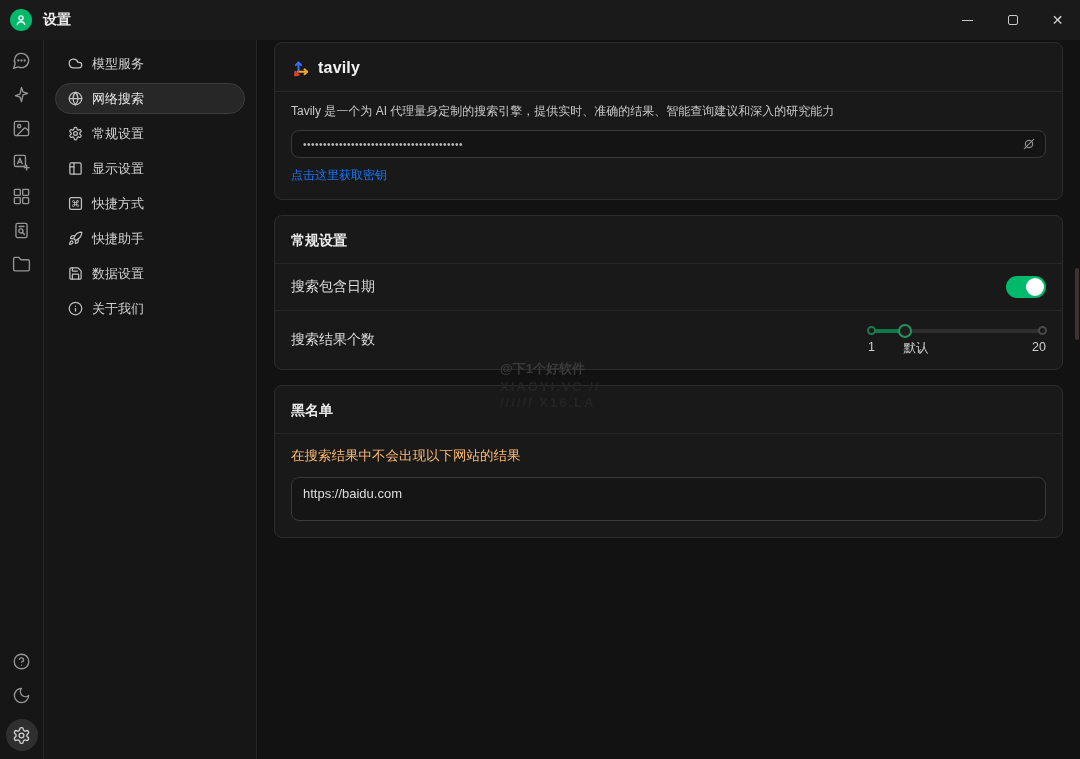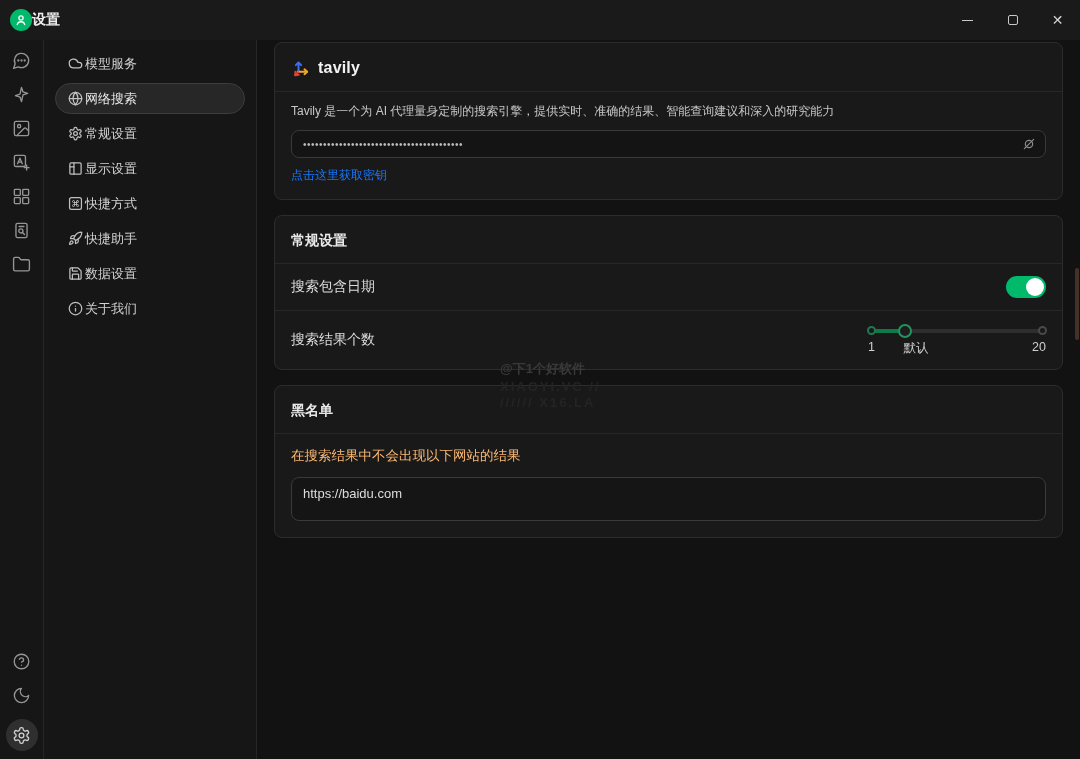--- a/index.html
+++ b/index.html
@@ -9,39 +9,39 @@
     font-family:"Liberation Sans", sans-serif;
     color:#d9d9d9;
     overflow:hidden;
     -webkit-font-smoothing:antialiased;
   }
   svg { display:block; }
 
   
   .titlebar { height:40px; background:#1a1a1a; display:flex; align-items:center; padding-left:10px; }
   .avatar { width:22px; height:22px; border-radius:50%; background:#00b96b; display:flex; align-items:center; justify-content:center; flex:0 0 auto; }
-  .app-title { margin-left:0; font-size:14px; font-weight:bold; color:#ededed; }
+  .app-title { margin-left:11px; font-size:14px; font-weight:bold; color:#ededed; }
   .win-controls { margin-left:auto; display:flex; height:100%; }
   .win-btn { width:45px; height:100%; display:flex; align-items:center; justify-content:center; background:transparent; border:none; color:#c9c9c9; cursor:pointer; }
   .ic-min { width:11px; height:0; border-top:1.4px solid #c9c9c9; display:block; }
   .ic-max { width:10px; height:10px; border:1.4px solid #c9c9c9; border-radius:2px; display:block; }
   .ic-close { font-size:14px; line-height:1; color:#d2d2d2; }
 
   
   .app { display:flex; height:719px; }
 
   
   .rail { width:44px; background:#161616; border-right:1px solid #262626; display:flex; flex-direction:column; align-items:center; padding-top:6px; }
   .rail-icon { width:28px; height:28px; display:flex; align-items:center; justify-content:center; color:#969696; margin-bottom:6px; cursor:pointer; border-radius:6px; }
   .rail-bottom { margin-top:auto; display:flex; flex-direction:column; align-items:center; padding-bottom:8px; }
   .rail-icon.settings-active { width:32px; height:32px; background:#2f2f2f; border-radius:50%; color:#cfcfcf; margin-bottom:0; margin-top:4px; }
 
   
   .sidebar { width:213px; background:#161616; border-right:1px solid #262626; padding:8px 11px; }
-  .side-item { height:31px; display:flex; align-items:center; gap:2px; padding:0 12px; border-radius:16px; font-size:13px; color:#d2d2d2; margin-bottom:4px; border:1px solid transparent; cursor:pointer; }
+  .side-item { height:31px; display:flex; align-items:center; gap:9px; padding:0 12px; border-radius:16px; font-size:13px; color:#d2d2d2; margin-bottom:4px; border:1px solid transparent; cursor:pointer; }
   .side-item .s-ico { color:#c0c0c0; display:flex; }
   .side-item.active { background:#272727; border-color:#3d3d3d; color:#e6e6e6; }
 
   
   .main { flex:1; position:relative; padding:2px 17px 0 17px; background:#121212; overflow:hidden; }
   .card { background:#191919; border:1px solid #2c2c2c; border-radius:8px; padding:0 16px; margin-bottom:15px; position:relative; }
   .divider { border-top:1px solid #272727; margin:0 -16px; }
 
   
   .tavily-header { padding:15px 0 13px; display:flex; align-items:center; gap:7px; }

